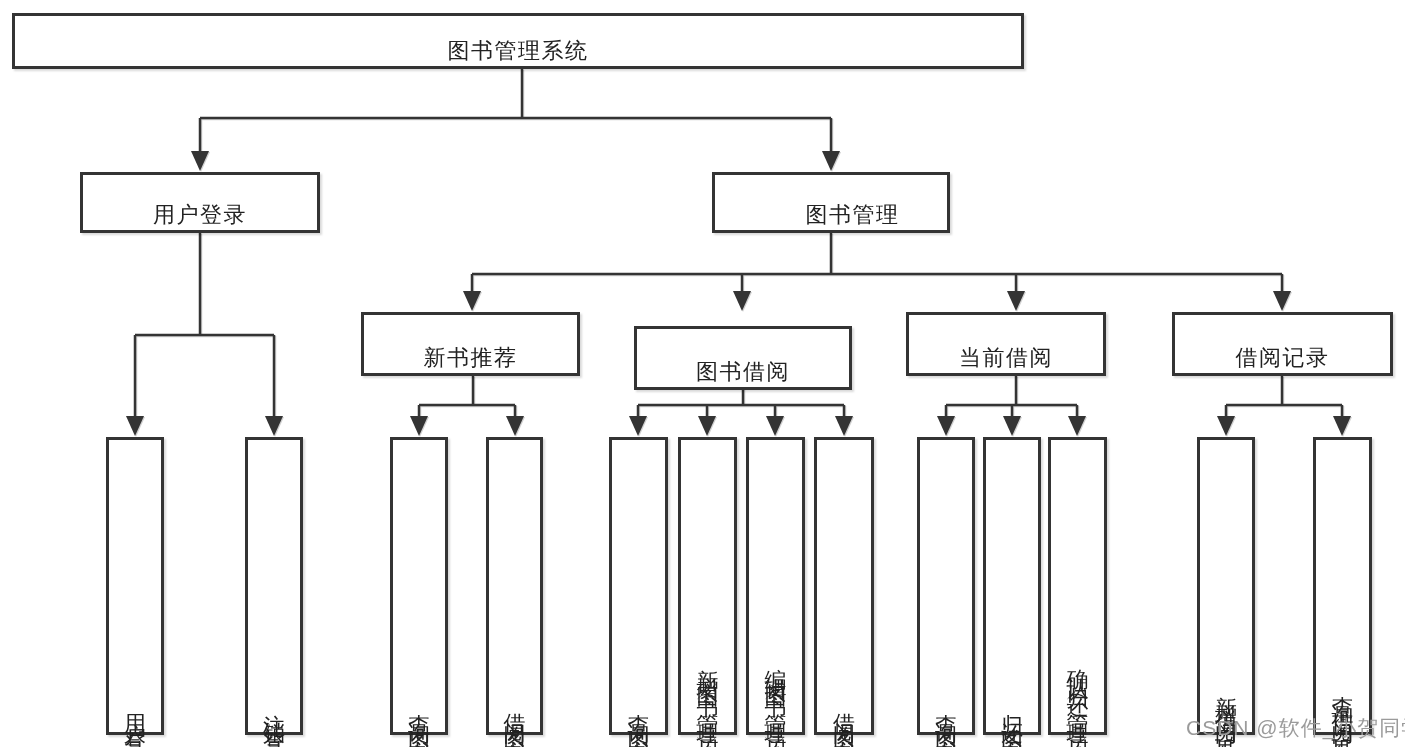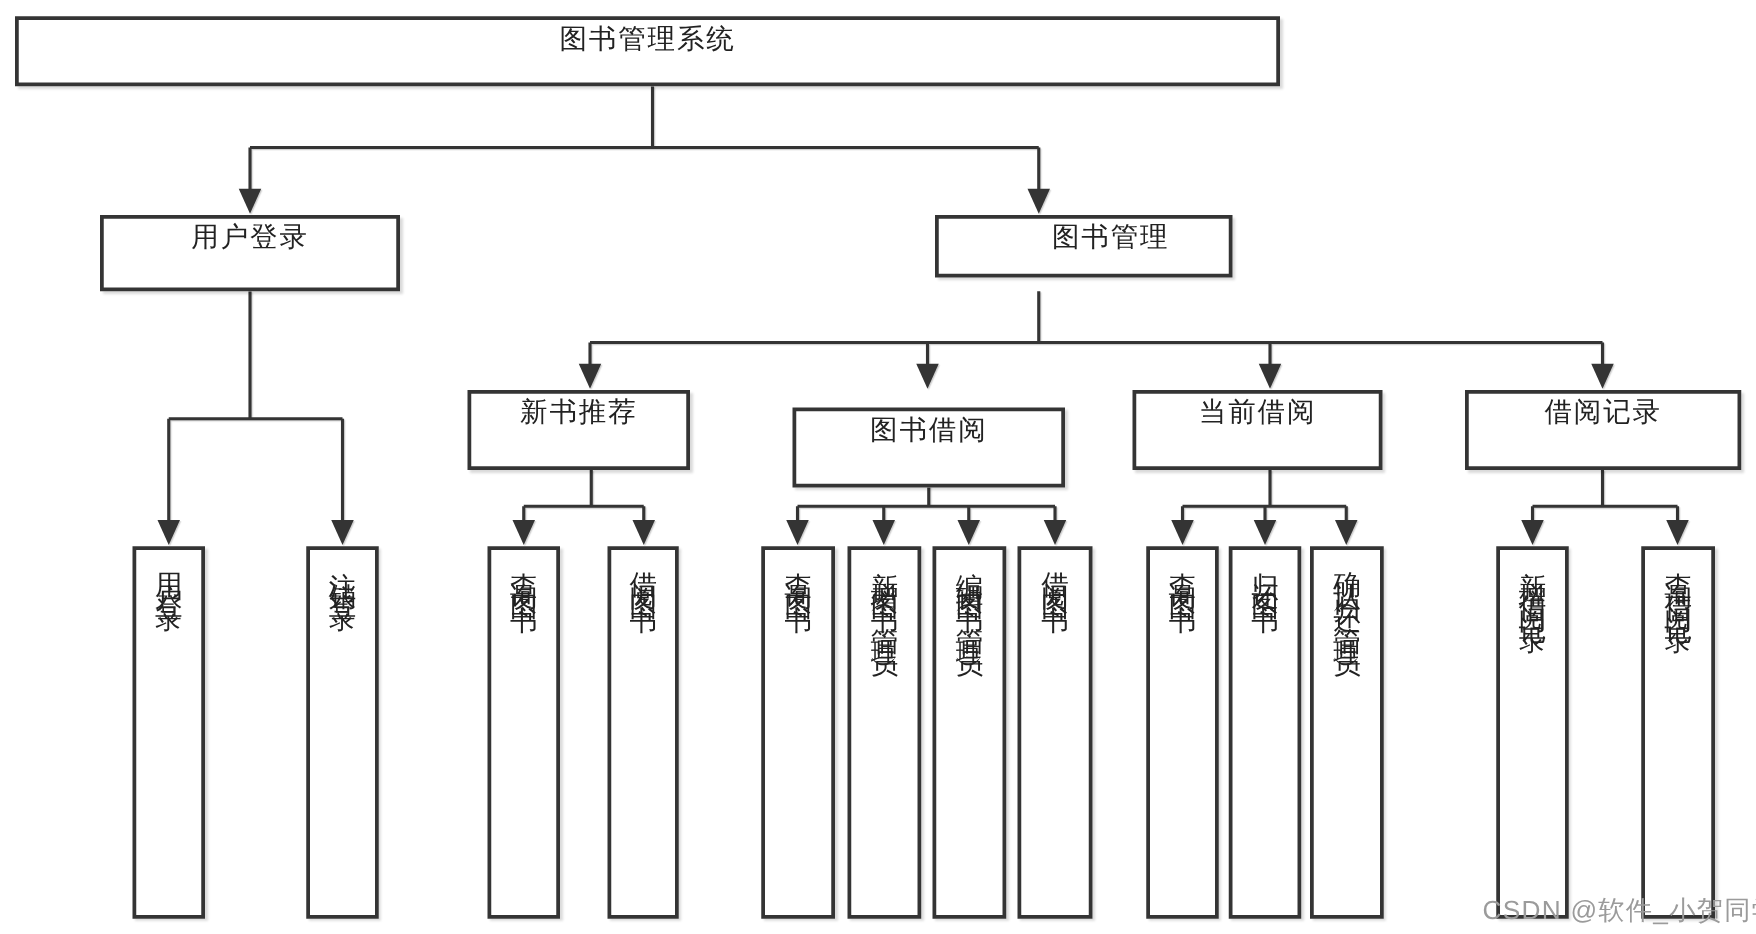--- a/index.html
+++ b/index.html
@@ -4,21 +4,21 @@
 <style>
   html,body{margin:0;padding:0;background:#fff;}
   #canvas{
     position:relative;width:1405px;height:747px;background:#fff;overflow:hidden;
     font-family:"Liberation Sans",sans-serif;color:#222;
   }
   .connectors{position:absolute;left:0;top:0;filter:drop-shadow(1.5px 1.5px 0.5px rgba(0,0,0,0.18));}
   .box{
     position:absolute;box-sizing:border-box;background:#fff;
     border:3px solid #343434;box-shadow:2px 2px 2px rgba(0,0,0,0.15);
-    display:flex;align-items:flex-start;justify-content:center;
+    display:flex;align-items:flex-end;justify-content:center;
   }
   .htext{font-size:22px;letter-spacing:1.5px;color:#222;white-space:nowrap;}
   .vtext{
     writing-mode:vertical-rl;text-orientation:mixed;
     font-size:22px;line-height:1;letter-spacing:9px;color:#222;white-space:nowrap;
   }
   .watermark{
     position:absolute;left:1186px;top:714px;font-size:21px;letter-spacing:1px;
     color:#9b9b9b;z-index:5;white-space:nowrap;
   }
@@ -71,25 +71,25 @@
     </g>
   </svg>
 
   <div class="box" style="left:12px;top:13px;width:1012px;height:56px;">
     <span class="htext">图书管理系统</span>
   </div>
 
   <div class="box" style="left:80px;top:172px;width:240px;height:61px;">
     <span class="htext">用户登录</span>
   </div>
-  <div class="box" style="left:748px;top:172px;width:238px;height:50px;padding-left:43px;">
+  <div class="box" style="left:712px;top:172px;width:238px;height:61px;padding-left:43px;">
     <span class="htext">图书管理</span>
   </div>
 
-  <div class="box" style="left:374px;top:312px;width:178px;height:64px;">
+  <div class="box" style="left:361px;top:312px;width:219px;height:64px;">
     <span class="htext">新书推荐</span>
   </div>
   <div class="box" style="left:634px;top:326px;width:218px;height:64px;">
     <span class="htext">图书借阅</span>
   </div>
   <div class="box" style="left:906px;top:312px;width:200px;height:64px;">
     <span class="htext">当前借阅</span>
   </div>
   <div class="box" style="left:1172px;top:312px;width:221px;height:64px;">
     <span class="htext">借阅记录</span>

